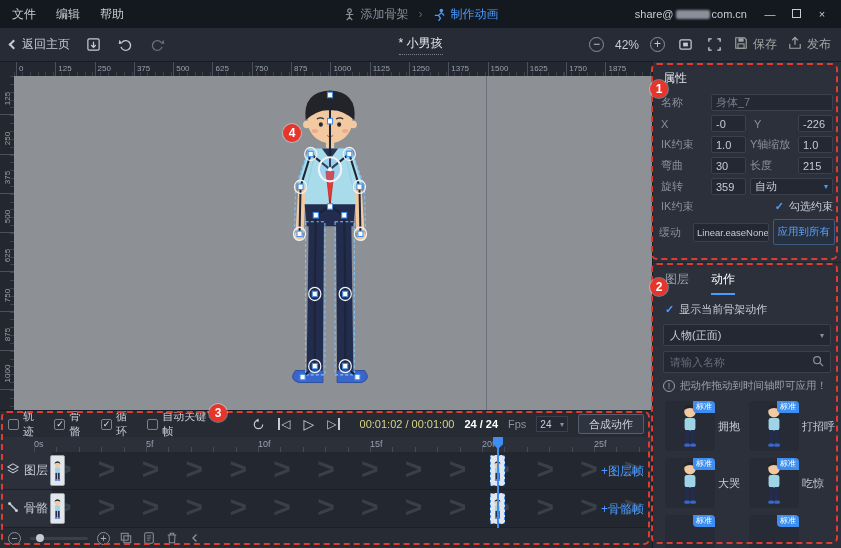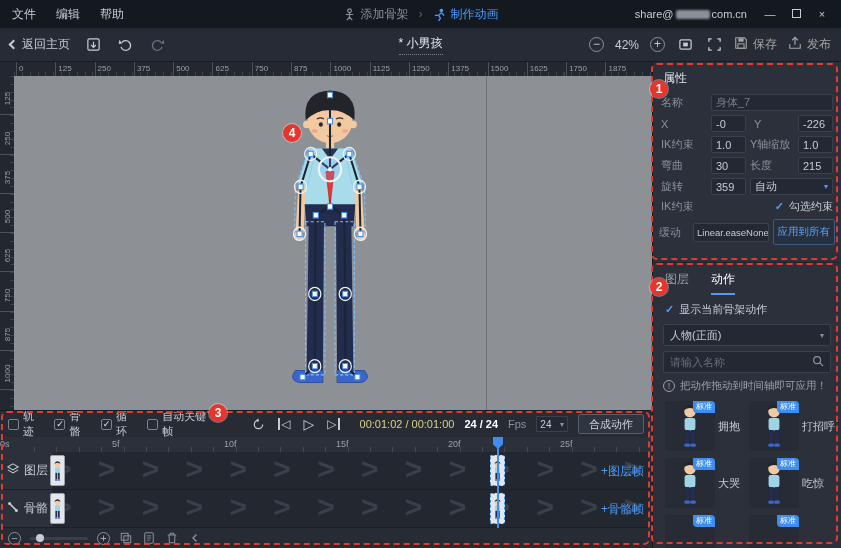--- a/index.html
+++ b/index.html
@@ -99,21 +99,21 @@
   .cb{width:11px;height:11px;border:1px solid #7c828e;border-radius:2px;display:flex;align-items:center;justify-content:center;font-size:9px;color:#e8ebf0;flex:none;line-height:1}
   .transport{display:flex;align-items:center;gap:13px;margin-left:26px;color:#c6cbd4}
   .tr-ic{display:flex;align-items:center;color:#c6cbd4;font-size:12px;line-height:1}
   .bar-l{border-left:2px solid #c6cbd4;padding-left:1px}
   .bar-r{border-right:2px solid #c6cbd4;padding-right:1px}
   .time{color:#d9d387;font-size:11px;margin-left:10px;white-space:nowrap}
   .fcount{color:#fff;font-weight:bold;white-space:nowrap}
   .fpslabel{color:#8a909c}
   .fps-box{width:32px;height:16px;background:#232833;border:1px solid #3a404d;display:flex;align-items:center;justify-content:space-between;padding:0 3px;font-size:10px;color:#c6cbd4}
   .compose{margin-left:auto;height:20px;border:1px solid #565d6b;background:#2e3440;color:#cfd3da;font-size:11px;display:flex;align-items:center;padding:0 10px;border-radius:2px;white-space:nowrap}
-  .tl-ruler{height:15px;background-color:#2b303a;display:flex;overflow:hidden;font-size:9px;color:#99a0ab;
+  .tl-ruler{height:15px;background-color:#2b303a;display:flex;padding-left:34px;overflow:hidden;font-size:9px;color:#99a0ab;
     background-image:repeating-linear-gradient(90deg,#454b56 0 1px,transparent 1px 22.4px);background-size:calc(100% - 34px) 5px;background-position:34px 100%;background-repeat:no-repeat}
   .rslot{width:112px;flex:none;padding-top:2px}
   .track{height:38px;position:relative;background:#23272f;border-bottom:1px solid #1b1f27;overflow:hidden}
   .chevrons{position:absolute;left:54px;right:0;top:0;bottom:0;color:#3a4049;font-size:30px;font-weight:bold;letter-spacing:9px;line-height:34px;overflow:hidden;white-space:nowrap;user-select:none}
   .track-label{position:absolute;left:0;top:0;bottom:0;width:52px;background:#2b303a;display:flex;align-items:center;gap:5px;padding-left:7px;z-index:2;font-size:12px;color:#c6cbd4}
   .keyframe{position:absolute;top:3px;width:15px;height:31px;background:#e3e7ec;border:1px solid #9aa2ad;border-radius:2px;display:flex;align-items:center;justify-content:center;z-index:3}
   .kf0{left:50px}
   .kfp{left:490px;border:1px dashed #3d8ef0}
   .add-frame{position:absolute;right:8px;top:50%;transform:translateY(-50%);color:#4a9bff;font-size:12px;z-index:2;white-space:nowrap}
   .tl-bottom{height:20px;display:flex;align-items:center;gap:9px;padding:0 8px;color:#8a909c}

